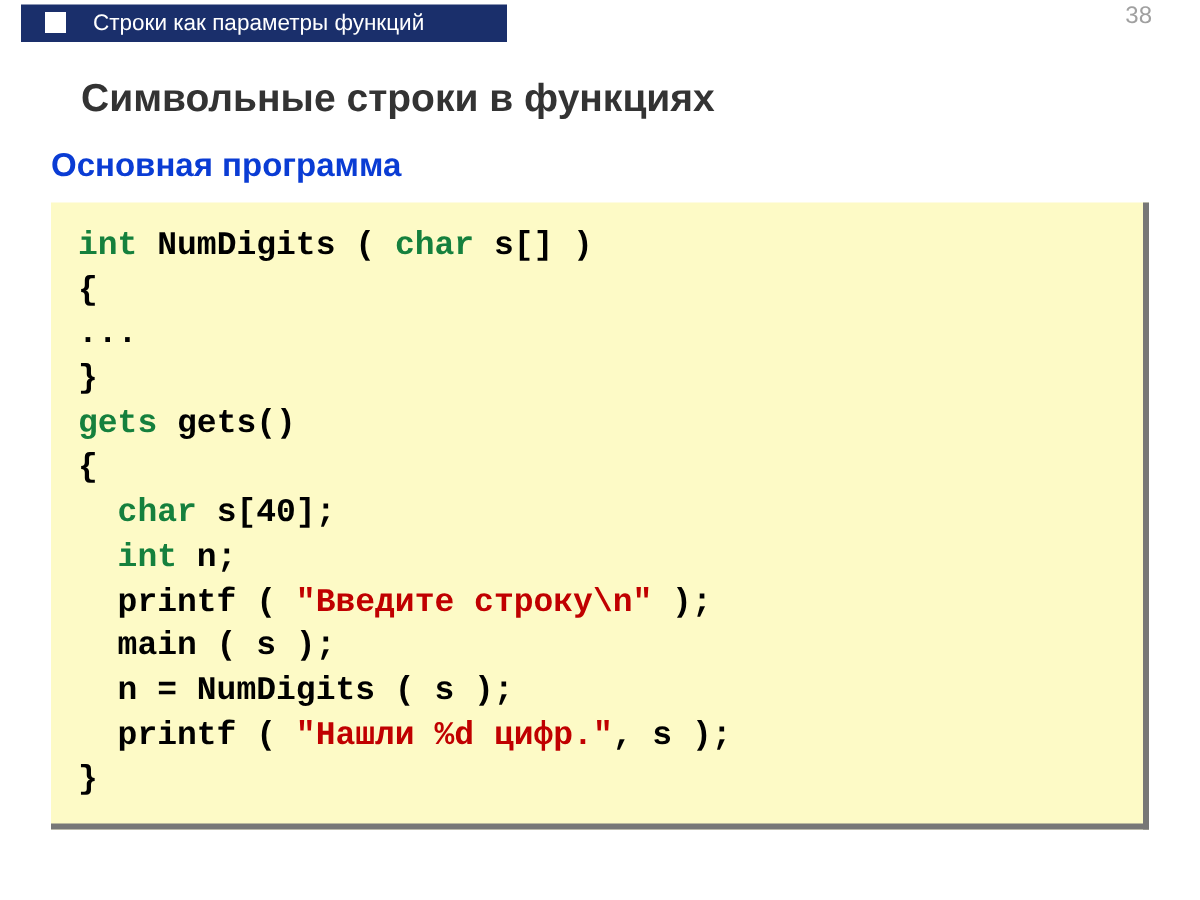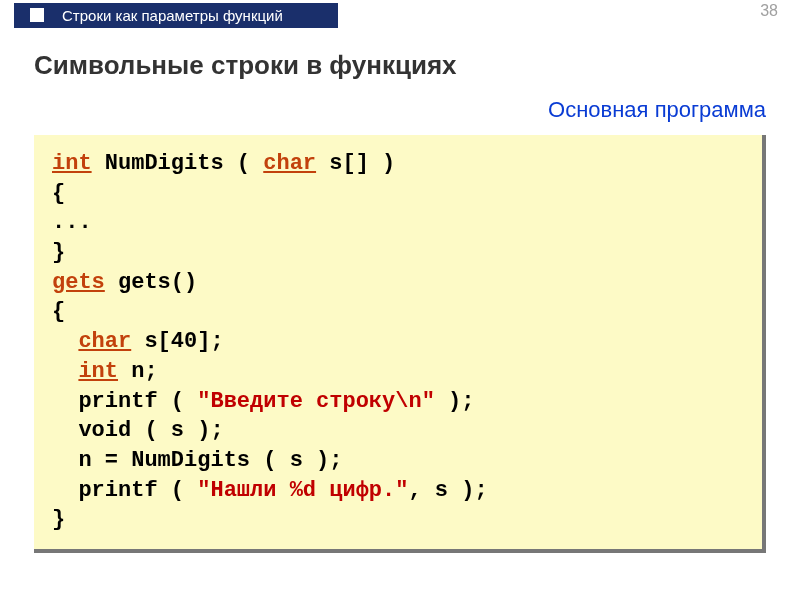--- a/index.html
+++ b/index.html
@@ -34,54 +34,54 @@
     .header-strip {
       background: #1a2f6b;
       color: #fff;
       font-size: 15px;
       padding: 4px 10px 4px 48px;
       margin-left: 14px;
       width: 324px;
     }
     .page-number {
       position: absolute;
-      right: 22px;
+      right: 32px;
       top: 2px;
       color: #a0a0a0;
       font-size: 16px;
     }
     .content {
       padding: 20px 34px 0 34px;
     }
     .title {
       font-size: 26px;
       font-weight: bold;
       color: #333;
       margin-bottom: 16px;
+      margin-left: 20px;
     }
     .subtitle {
       font-size: 22px;
-      font-weight: normal;
+      font-weight: bold;
       color: #0a3cd4;
       margin-bottom: 12px;
-      text-align: right;
     }
     .code-block {
       background: #fdfac6;
       border-right: 4px solid #777;
       border-bottom: 4px solid #777;
       padding: 14px 18px;
       font-family: 'Courier New', monospace;
       font-size: 22px;
       font-weight: bold;
       line-height: 1.35;
       color: #000;
       white-space: pre;
     }
-    .kw { color: #c2410c; text-decoration: underline; }
+    .kw { color: #15803d; }
     .str { color: #c00000; }
   </style>
 </head>
 <body>
 
 <div class="header-bar">
   <div class="header-box"></div>
   <div class="header-strip">Строки как параметры функций</div>
   <div class="page-number">38</div>
 </div>
@@ -92,17 +92,17 @@
 
   <div class="code-block"><span class="kw">int</span><span> NumDigits ( </span><span class="kw">char</span><span> s[] )</span>
 <span>{</span>
 <span>...</span>
 <span>}</span>
 <span class="kw">gets</span><span> gets()</span>
 <span>{</span>
 <span>  </span><span class="kw">char</span><span> s[40];</span>
 <span>  </span><span class="kw">int</span><span> n;</span>
 <span>  printf ( </span><span class="str">"Введите строку\n"</span><span> );</span>
-<span>  void ( s );</span>
+<span>  main ( s );</span>
 <span>  n = NumDigits ( s );</span>
 <span>  printf ( </span><span class="str">"Нашли %d цифр."</span><span>, s );</span>
 <span>}</span></div>
 </div>
 
 </body></html>

